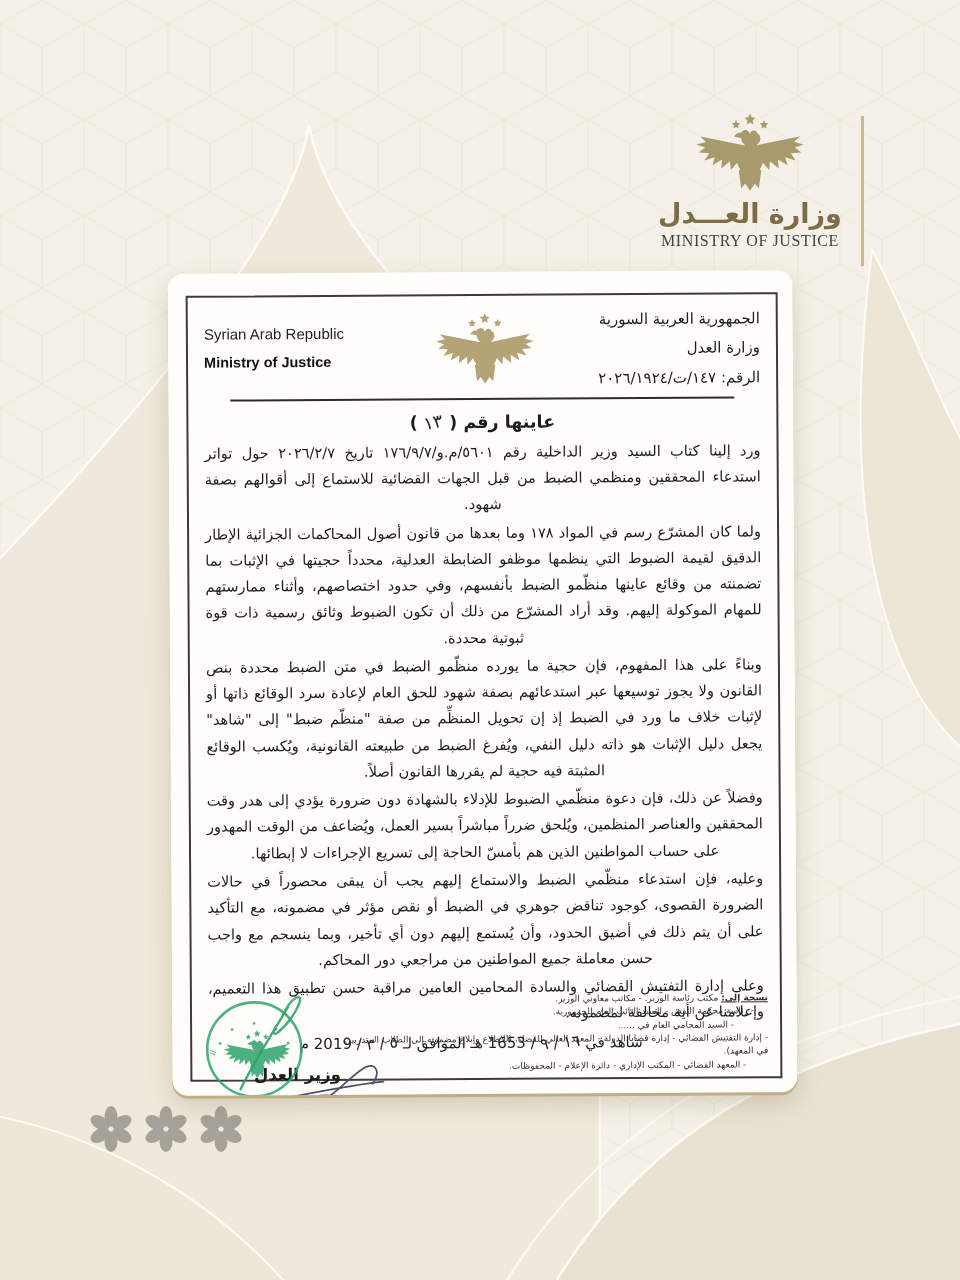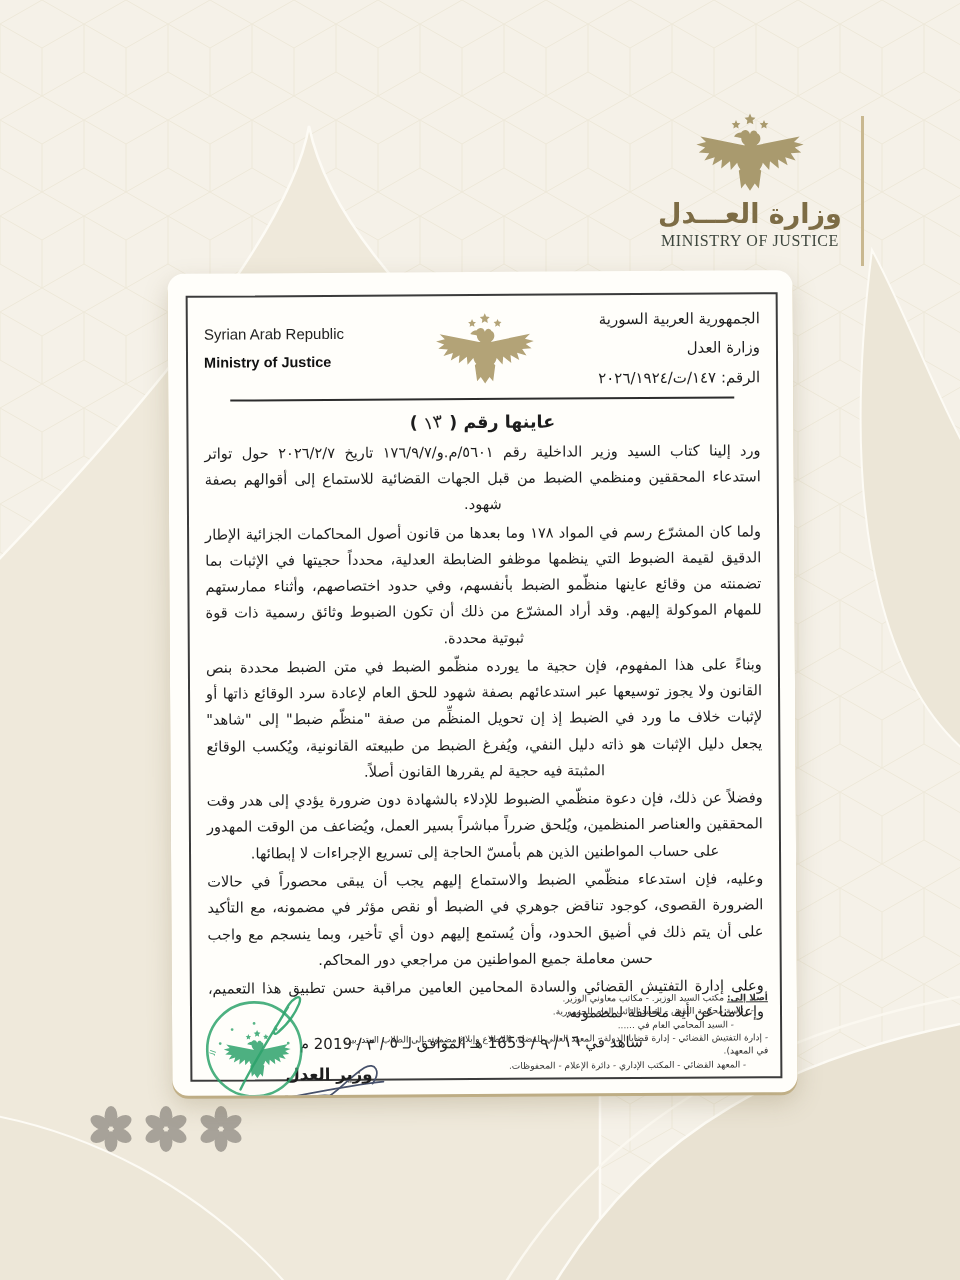--- a/index.html
+++ b/index.html
@@ -41,21 +41,21 @@
   .hand{display:inline-block;unicode-bidi:isolate;direction:rtl;transform:rotate(-5deg);font-weight:400;}
   .title .hand{font-size:18px;letter-spacing:2px;color:#222;transform:rotate(-12deg);}
   
   .para{font-size:14.6px;line-height:1.8;margin:0 0 2px;text-align:justify;text-align-last:center;}
   .para.last-right{text-align-last:right;}
   
   .date-line{text-align:center;font-size:15px;margin:7px 30px 0 0;}
   .date-line .hand{font-size:15.5px;}
   .sig-row{position:relative;height:84px;}
   .sig-script{position:absolute;left:12px;top:2px;}
-  .sig-text{position:absolute;right:392px;top:12px;width:150px;text-align:right;}
+  .sig-text{position:absolute;right:392px;top:12px;width:150px;text-align:center;}
   .sig-title{font-size:16.5px;font-weight:bold;}
   .sig-name{font-size:16.5px;font-weight:bold;margin-top:9px;white-space:nowrap;}
   
   .stamp{position:absolute;left:-8px;bottom:-28px;}
   
   .cc{position:absolute;bottom:5px;right:12px;left:150px;font-size:9px;line-height:1.48;text-align:right;color:#2e2e2e;}
   .cc-label{font-weight:bold;text-decoration:underline;}
   .cc-ind-1{padding-right:14px;}
   .cc-ind-2{padding-right:34px;}
   .cc-ind-3{padding-right:0;}
@@ -180,21 +180,21 @@
           <circle cx="70" cy="46" r="1.4"></circle>
           <circle cx="92" cy="52" r="1.4"></circle>
         <circle cx="36" cy="66" r="1.4"></circle>
           <circle cx="104" cy="66" r="1.4"></circle>
       </g>
       <use href="#eagle-shape" transform="translate(38,48) scale(0.46)" fill="#2ea36b" opacity=".85"></use>
       <path d="M56,112 C70,84 88,56 104,30 M99,38 C107,20 120,14 115,27 C110,39 101,49 94,55 C90,59 88,55 92,49" stroke="#2ea36b" stroke-width="2.4" fill="none" stroke-linecap="round" opacity=".9"></path>
     </svg>
 
     <div class="cc">
-      <div><span class="cc-label">أصلا إلى:</span> <span>مكتب السيد الوزير. - مكاتب معاوني الوزير.</span></div>
+      <div><span class="cc-label">نسخة إلى:</span> <span>مكتب رئاسة الوزير. - مكاتب معاوني الوزير.</span></div>
       <div class="cc-ind-1">- رئاسة محكمة النقض - السيد النائب العام للجمهورية.</div>
       <div class="cc-ind-2">- السيد المحامي العام في ......</div>
       <div class="cc-ind-3">- إدارة التفتيش القضائي - إدارة قضايا الدولة - المعهد العالي للقضاء، (للاطلاع وإبلاغ مضمونه إلى الطلاب المتدربين في المعهد).</div>
       <div class="cc-ind-4">- المعهد القضائي - المكتب الإداري - دائرة الإعلام - المحفوظات.</div>
     </div>
 
   </div>
 </div>
 
 <div class="flowers">

